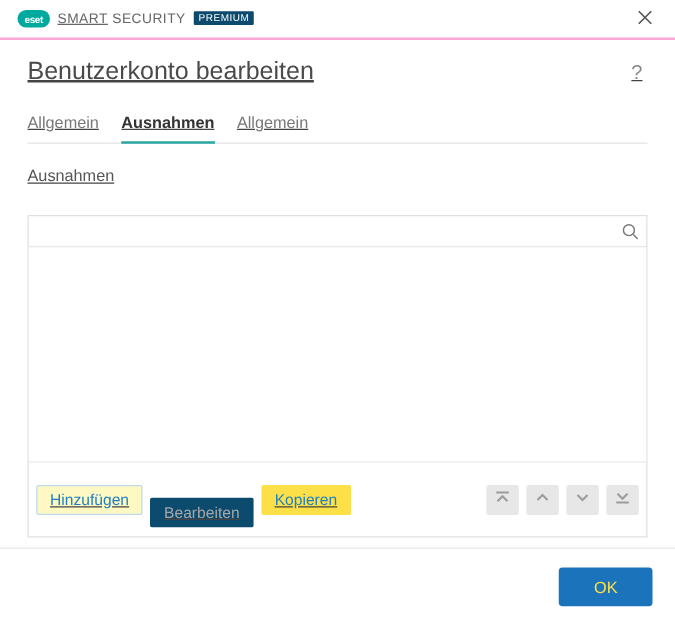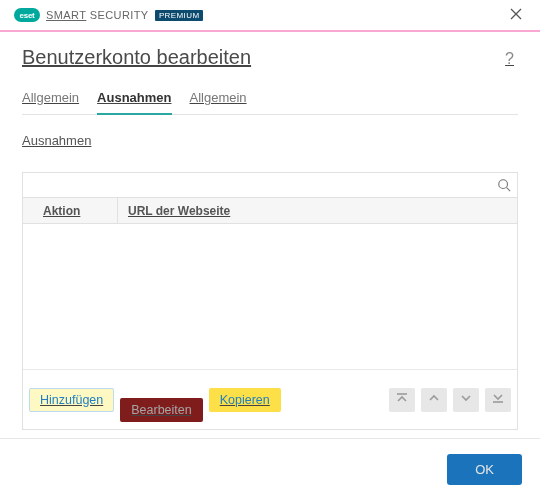--- a/index.html
+++ b/index.html
@@ -126,42 +126,42 @@
   }
   .tbtn.primary {
     background: #fef9c3;
     border-color: #bcdbef;
     color: #1f7fc2;
   }
   .tbtn.primary2 {
     background: #fde047;
     color: #1f7fc2;
   }
-  .tbtn.disabled { color: #a6a6a6; background: #7f1d1d; cursor: default; margin-top: 21px; }
+  .tbtn.disabled { color: #a6a6a6; background: #0c4a6e; cursor: default; margin-top: 21px; }
   .toolbar .spacer { flex: 1; }
   .iconbtn {
     width: 26px; height: 24px;
     background: #e7e7e7;
     border-radius: 2px;
     display: inline-flex; align-items: center; justify-content: center;
     color: #9b9b9b;
     cursor: default;
   }
   .iconbtn svg { width: 14px; height: 14px; stroke: currentColor; fill: none; stroke-width: 1.6; }
 
   .footer {
     height: 62px;
     border-top: 1px solid #e7e7e7;
     display: flex; align-items: center; justify-content: flex-end;
     padding: 0 18px;
     margin-top: auto;
   }
   .ok-btn {
     background: #1b74bb;
-    color: #e5e5e5;
+    color: #fde047;
     border: none;
     border-radius: 3px;
     padding: 8px 28px;
     font-size: 13px;
     cursor: pointer;
   }
 </style>
 </head>
 <body>
 
@@ -205,24 +205,20 @@
       <input class="search-input" type="text" placeholder="" style="">
       <span class="search-icon">
         <svg viewBox="0 0 16 16">
             <circle cx="7" cy="7" r="5" stroke="currentColor" fill="none" stroke-width="1.3"></circle>
             <line x1="11" y1="11" x2="15" y2="15" stroke="currentColor" stroke-width="1.3"></line>
           </svg>
       </span>
     </div>
 
     <div class="table-wrap">
-      <div class="table-head">
-        <div class="th th-action">Aktion</div>
-        <div class="th th-url">URL der Webseite</div>
-      </div>
       <div class="table-body"></div>
       <div class="toolbar">
         <button class="tbtn primary">Hinzufügen</button>
         <button class="tbtn disabled">Bearbeiten</button>
         <button class="tbtn primary2">Kopieren</button>
         <div class="spacer"></div>
         <span class="iconbtn">
           <span>
             <svg viewBox="0 0 14 14">
                 <line x1="2" y1="3" x2="12" y2="3"></line>

